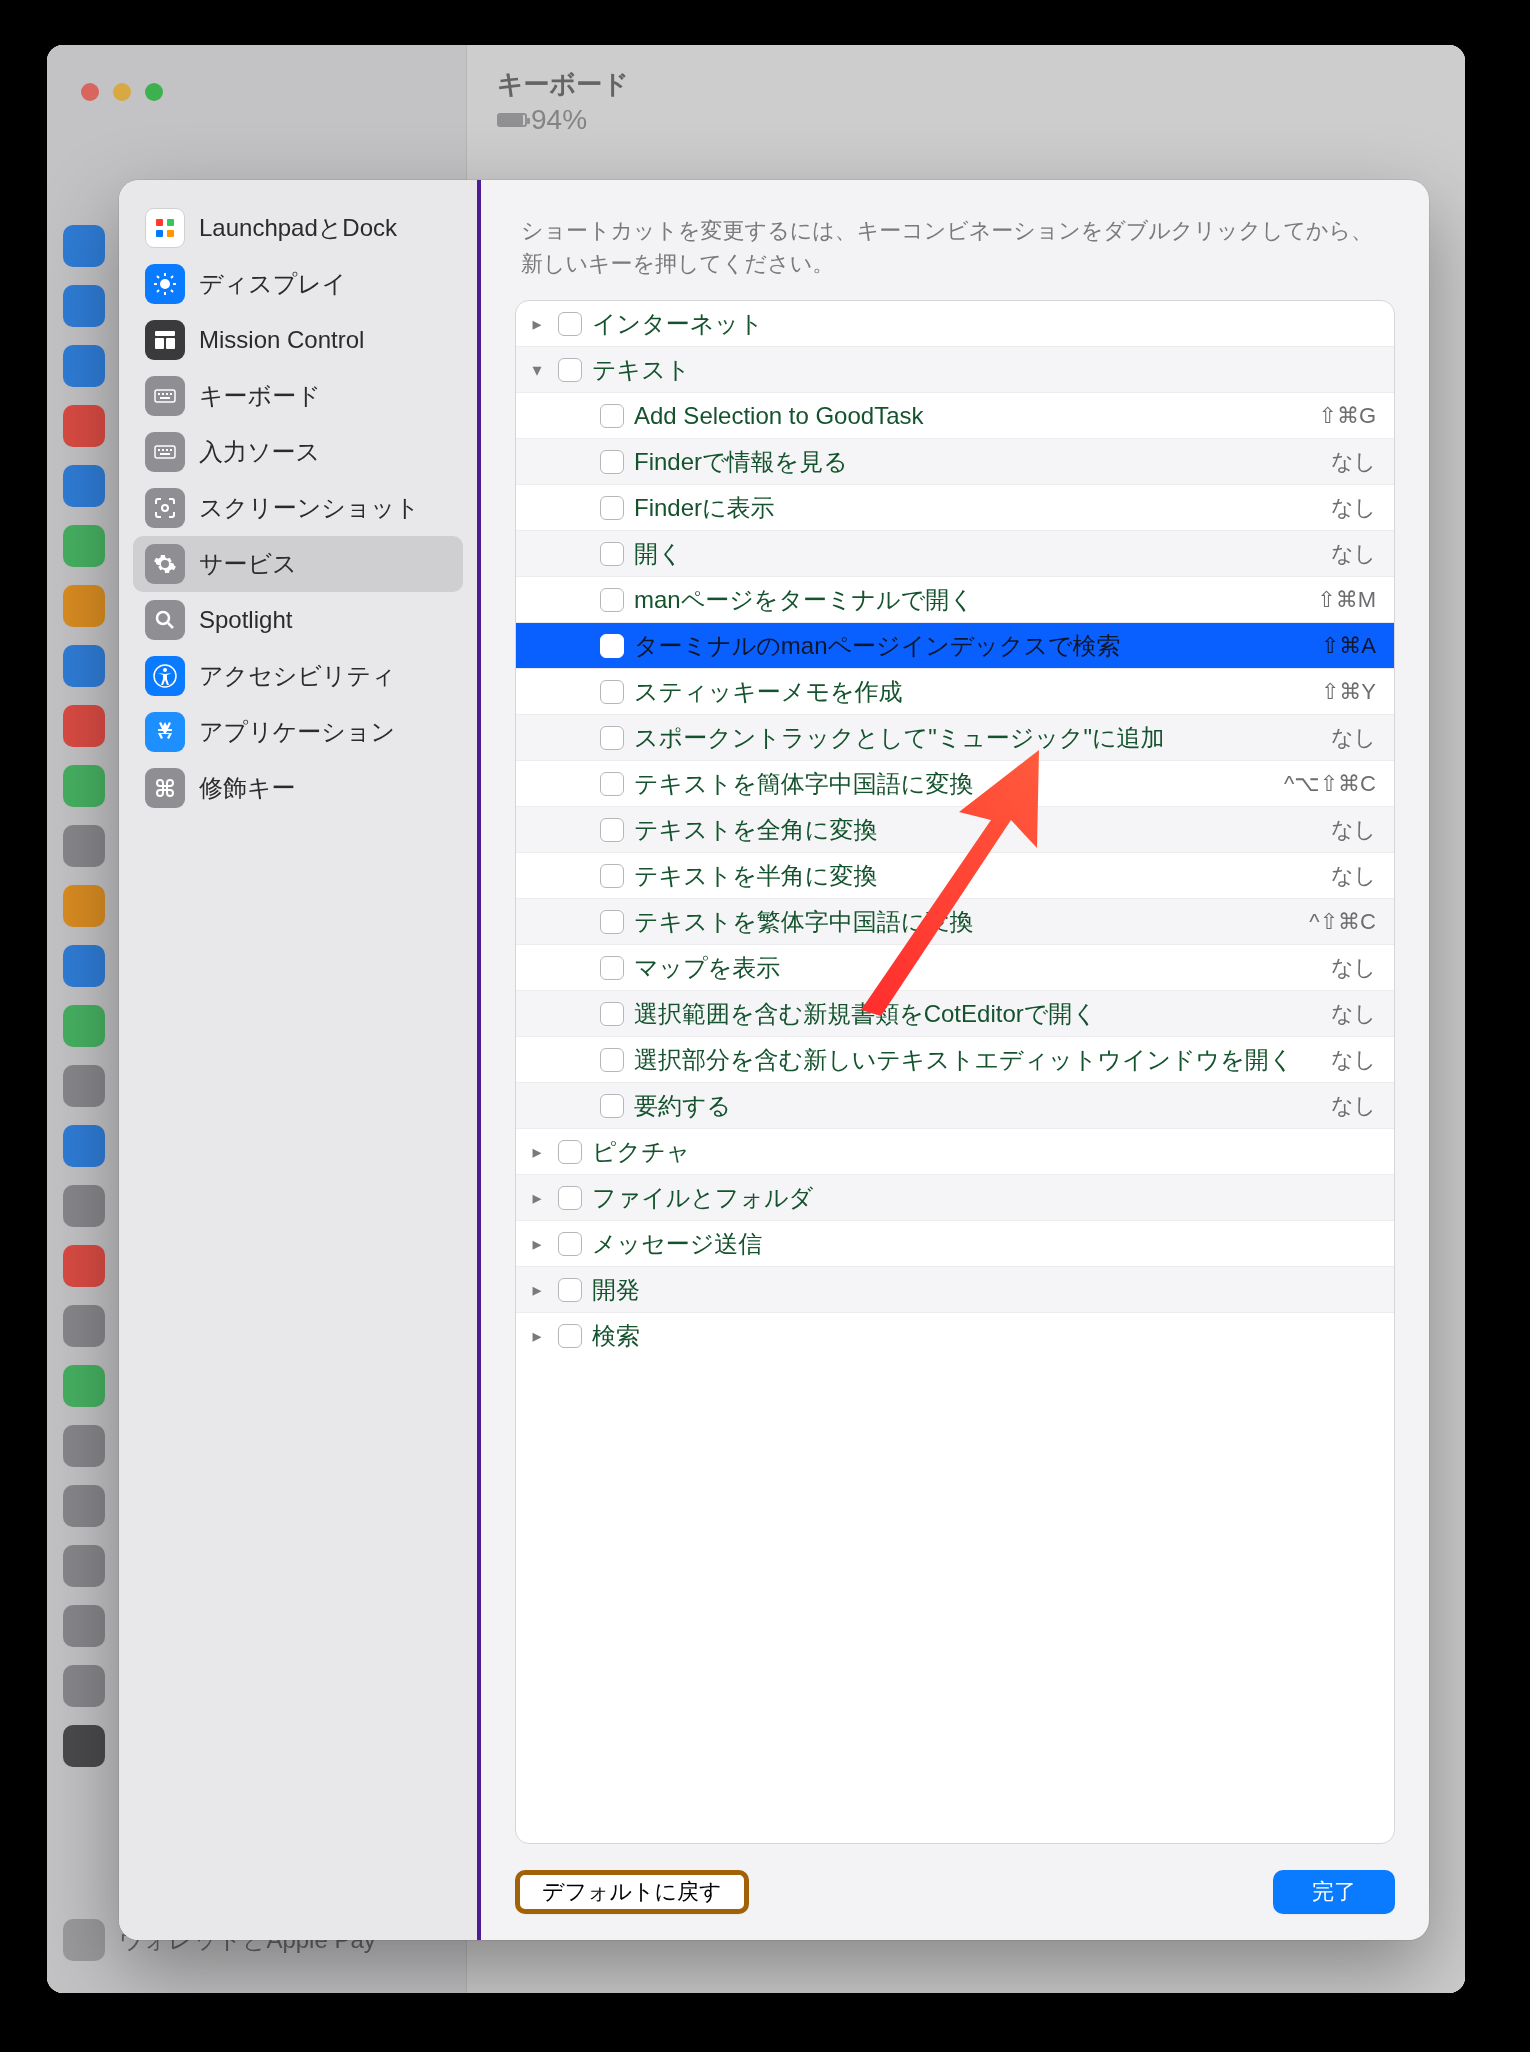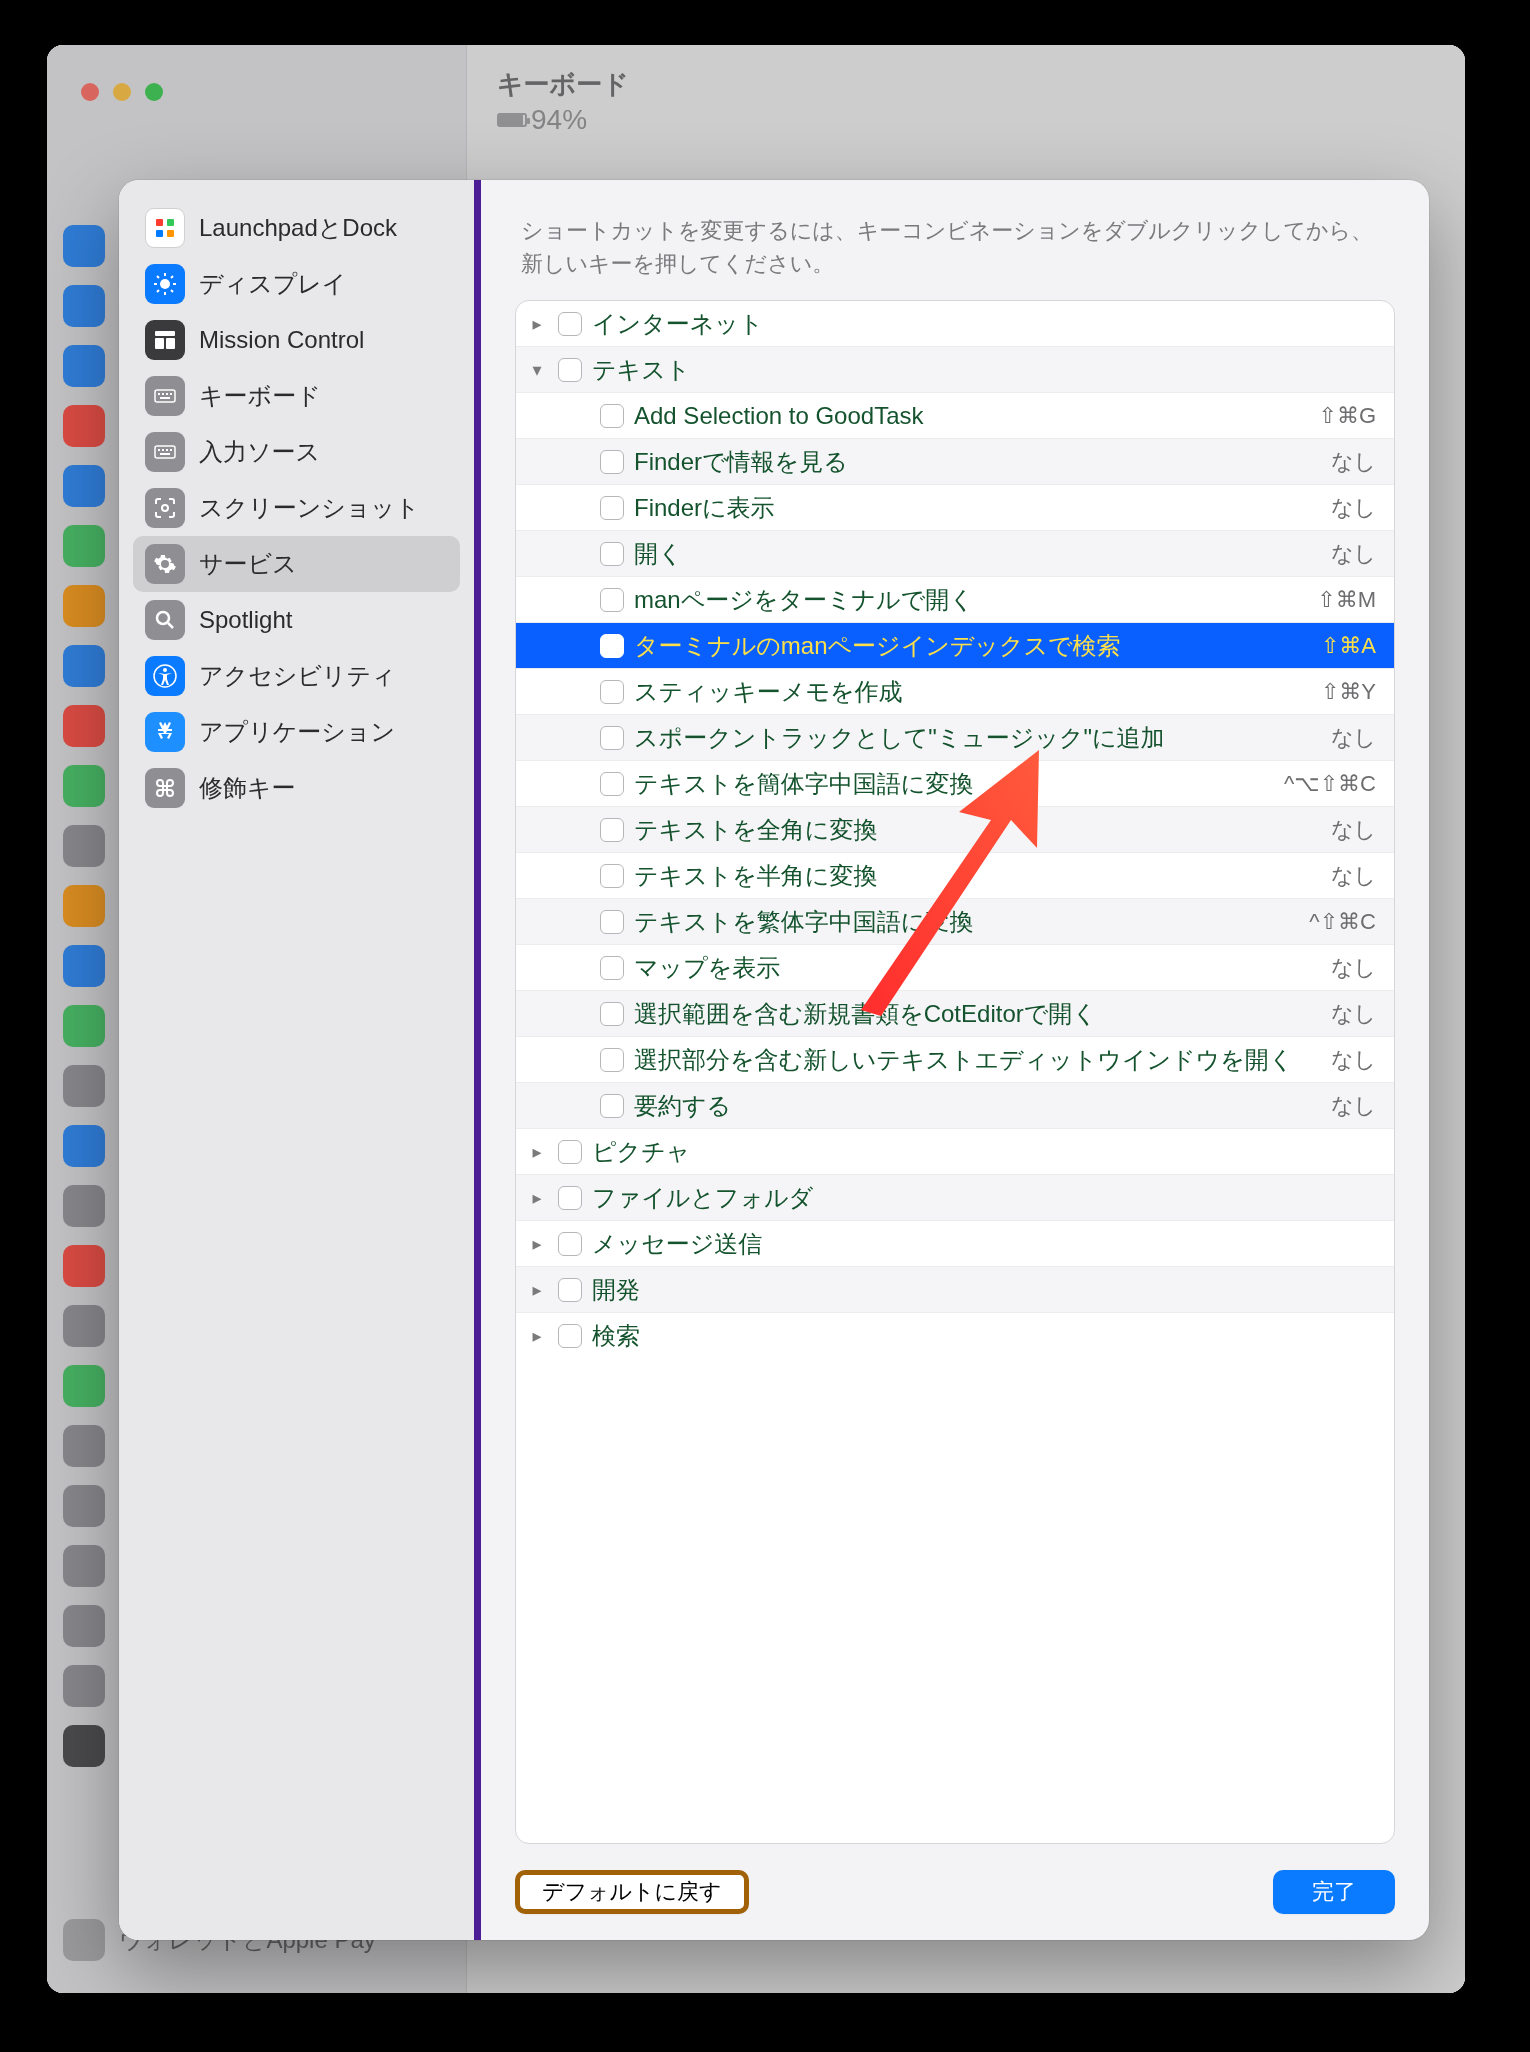--- a/index.html
+++ b/index.html
@@ -74,21 +74,21 @@
     border-radius: 20px;
     box-shadow: 0 30px 80px rgba(0,0,0,.35), 0 0 0 1px rgba(0,0,0,.06);
     z-index: 10;
     display: flex;
     overflow: hidden;
   }
   .sheet-sidebar {
     width: 362px;
     background: #e8e8ea;
     padding: 20px 14px;
-    border-right: 7px solid #4c1d95;
+    border-right: 4px solid #4c1d95;
   }
   .sb-item {
     display: flex; align-items: center; gap: 14px;
     height: 56px; padding: 0 12px;
     border-radius: 10px;
     font-size: 24px; color: #2b2b2d;
     cursor: default;
   }
   .sb-item.selected { background: #cfcfd2; }
   .sb-icon {
@@ -135,21 +135,21 @@
     width: 24px; height: 24px; border: 1.5px solid #b6b6ba;
     border-radius: 6px; background: #fff; flex-shrink: 0;
     cursor: default;
   }
   .row.selected .cb { background:#fff; border-color:#fff; }
   .row .label { flex: 1; color: #14532d; padding-right: 10px; line-height:1.3; }
   .row .shortcut { color: #6d6d70; font-size: 22px; white-space: nowrap; }
   .row.group .label { font-weight: 400; }
   .row.child { padding-left: 84px; }
   .row.selected { background: #0a60ff; }
-  .row.selected .label, .row.selected .shortcut { color: #fde047; }
+  .row.selected .label, .row.selected .shortcut { color: #0f172a; }
   .row.group { padding-left: 10px; }
   .row.group .cb { margin-left: 0; }
   .row.alt { background: #f5f5f7; }
   .row.selected.alt { background:#0a60ff; }
 
   .footer {
     display: flex; justify-content: space-between; align-items: center;
     padding-top: 26px;
   }
   .btn {

